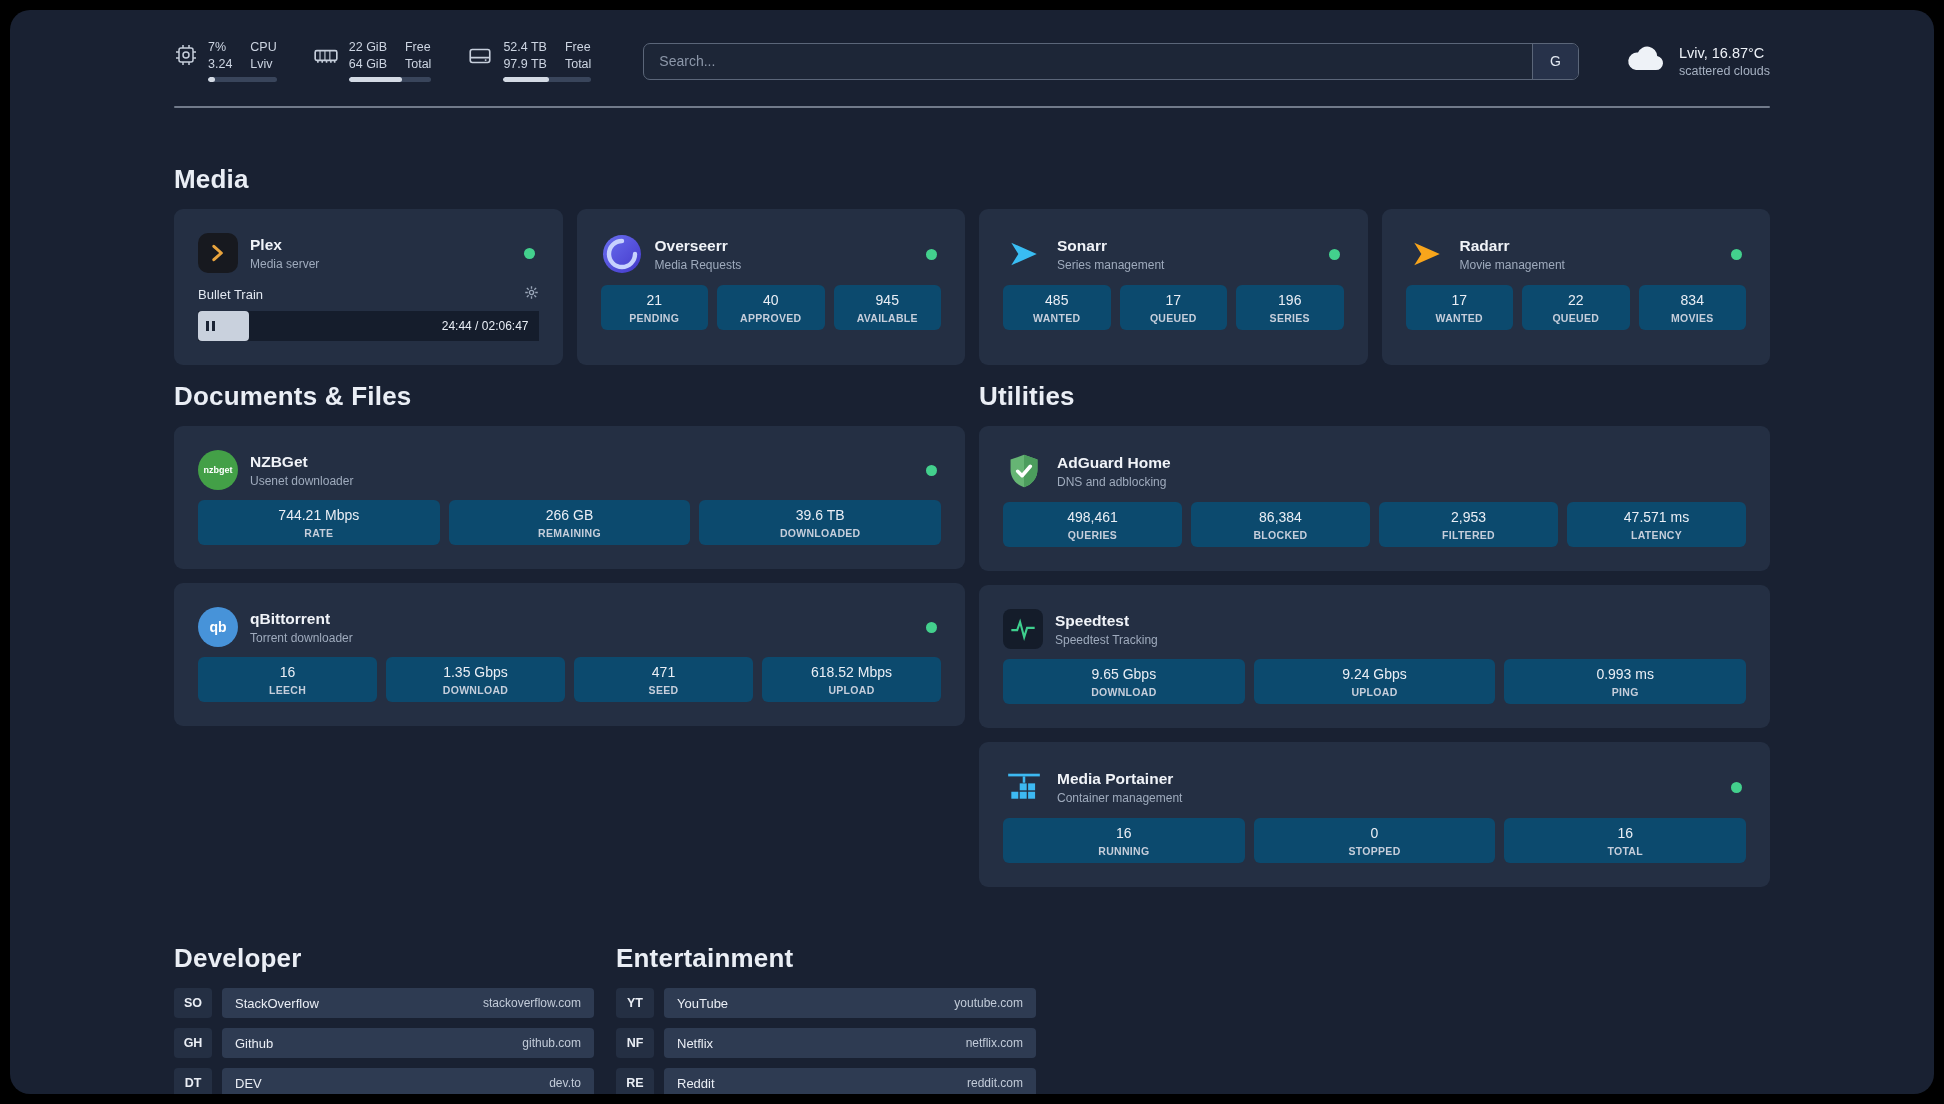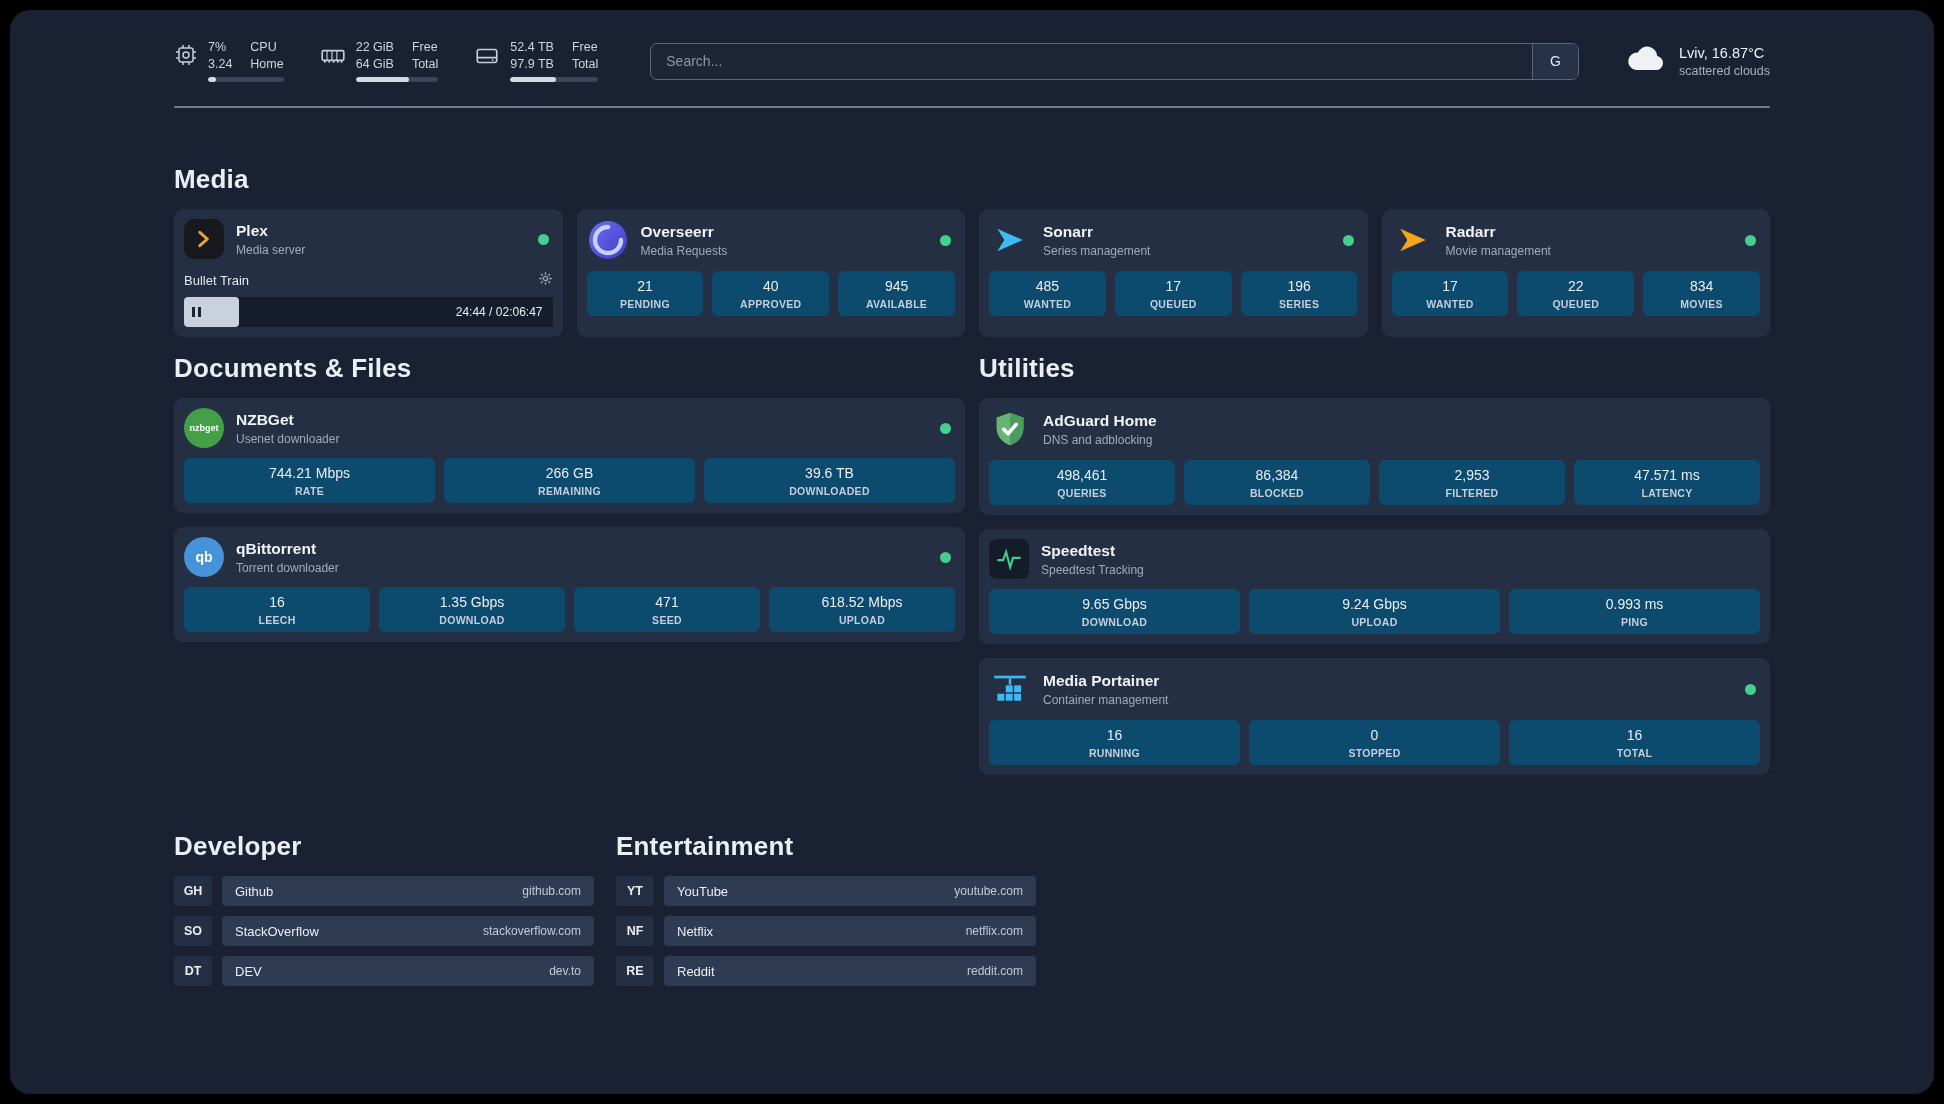--- a/index.html
+++ b/index.html
@@ -33,21 +33,21 @@
   .divider { margin-top:24px; height:2px; background:rgba(186,196,212,.55); border-radius:1px; }
 
   
   .section-title { font-size:26px; font-weight:600; color:#eaeef5; letter-spacing:.2px; }
   .media-title { margin-top:56px; }
   .media-grid { display:grid; grid-template-columns:repeat(4,1fr); gap:14px; margin-top:14px; }
   .mid-grid { display:grid; grid-template-columns:1fr 1fr; gap:14px; margin-top:16px; }
   .col { display:flex; flex-direction:column; gap:14px; }
   .col .section-title { margin-bottom:0; }
 
-  .card { background:#242f43; border-radius:9px; padding:10px; cursor:pointer; }
+  .card { background:#242f43; border-radius:9px; padding:24px; cursor:pointer; }
   .card-header { display:flex; align-items:center; gap:12px; }
   .sicon { width:42px; height:42px; flex:0 0 auto; display:flex; align-items:center; justify-content:center; }
   .hdr-text { flex:1; }
   .hdr-name { font-size:15.5px; font-weight:700; color:#f0f3f8; }
   .hdr-sub  { font-size:12px; color:#9fabbd; margin-top:3px; }
   .dot { width:11px; height:11px; border-radius:50%; background:#43d08d; margin-right:4px; flex:0 0 auto; }
 
   .tiles { display:flex; gap:9px; margin-top:10px; }
   .tile { flex:1; background:#0c4a6e; border-radius:6px; text-align:center; padding:7px 4px 6px; }
   .tile-value { font-size:14px; color:#eaeef5; }
@@ -93,21 +93,21 @@
           <svg width="24" height="24" viewBox="0 0 24 24" fill="none" stroke="#c7cfdc" stroke-width="1.5">
             <rect x="5" y="5" width="14" height="14" rx="2"></rect>
               <circle cx="12" cy="12" r="3"></circle>
             <path d="M9 2v3M15 2v3M9 19v3M15 19v3M2 9h3M2 15h3M19 9h3M19 15h3"></path>
           </svg>
         </span>
         <div class="mon-rows">
           <span>7%</span>
           <span>CPU</span>
           <span>3.24</span>
-          <span>Home</span>
+          <span>Lviv</span>
           <div class="mon-bar">
             <div class="mon-fill" style="width: 10%;"></div>
           </div>
         </div>
       </div>
 
       <div class="monitor">
         <span>
           <svg width="26" height="26" viewBox="0 0 24 24" fill="none" stroke="#c7cfdc" stroke-width="1.5">
             <rect x="2" y="7" width="20" height="9" rx="1.5"></rect>
@@ -462,31 +462,31 @@
       </div>
     </div>
   </div>
 
   <div class="bottom-grid">
 
     <div>
       <div class="section-title">Developer</div>
       <div class="bm-list">
         <div class="bm-row">
+          <div class="bm-abbr">SO</div>
+          <div class="bm-bar">
+            <span class="bm-name">StackOverflow</span>
+            <span class="bm-url">stackoverflow.com</span>
+          </div>
+        </div>
+        <div class="bm-row">
           <div class="bm-abbr">GH</div>
           <div class="bm-bar">
             <span class="bm-name">Github</span>
             <span class="bm-url">github.com</span>
-          </div>
-        </div>
-        <div class="bm-row">
-          <div class="bm-abbr">SO</div>
-          <div class="bm-bar">
-            <span class="bm-name">StackOverflow</span>
-            <span class="bm-url">stackoverflow.com</span>
           </div>
         </div>
         <div class="bm-row">
           <div class="bm-abbr">DT</div>
           <div class="bm-bar">
             <span class="bm-name">DEV</span>
             <span class="bm-url">dev.to</span>
           </div>
         </div>
       </div>

